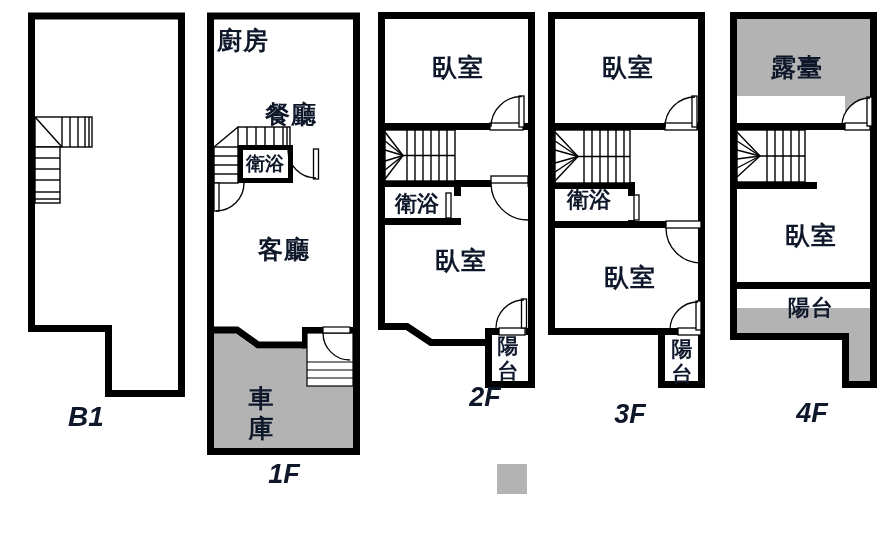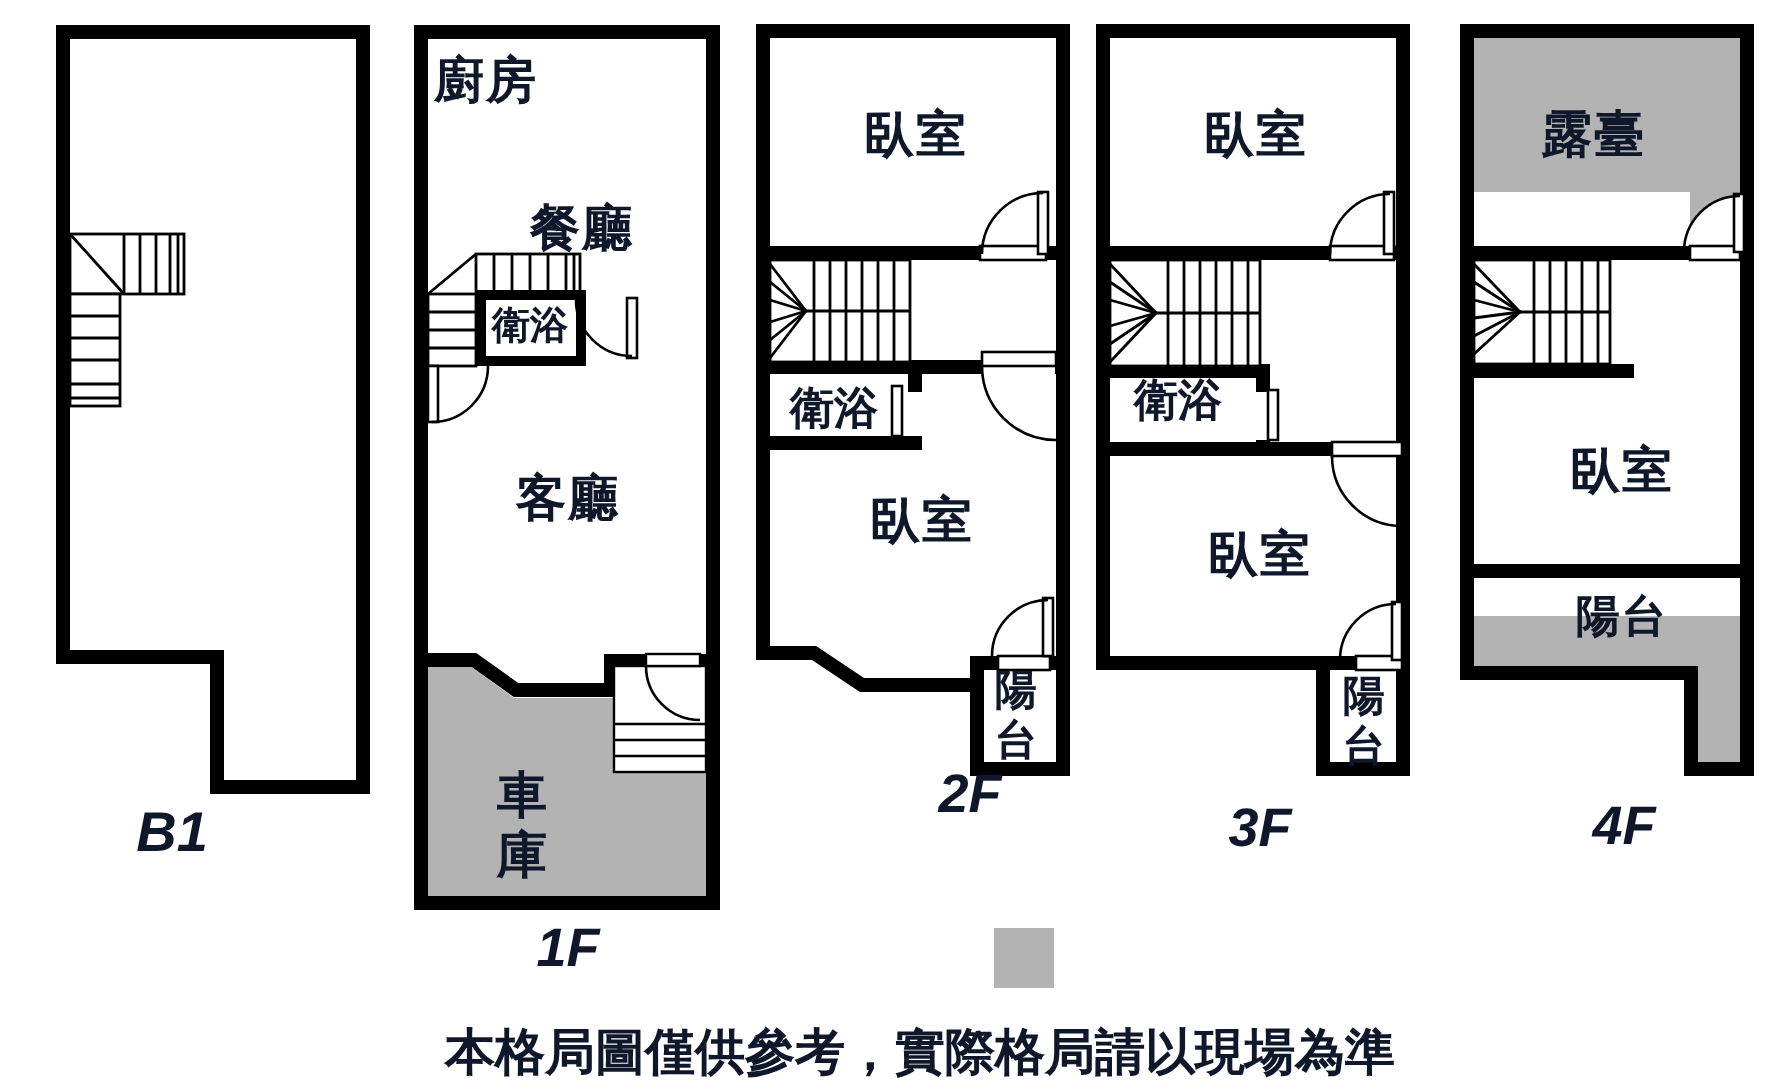--- a/index.html
+++ b/index.html
@@ -244,14 +244,13 @@
   <div class="lbl s26" style="left:630px;top:278px;">臥室</div>
   <div class="lbl v s21" style="left:682px;top:361px;">陽台</div>
   <div class="lbl floor-tag" style="left:630px;top:415px;">3F</div>
 
   <div class="lbl s26" style="left:797px;top:68px;">露臺</div>
   <div class="lbl s26" style="left:811px;top:236px;">臥室</div>
   <div class="lbl s22" style="left:811px;top:308px;">陽台</div>
   <div class="lbl floor-tag" style="left:812px;top:414px;">4F</div>
 
   <div class="legend-swatch"></div>
-  <div class="lbl disclaimer" style="left:460px;top:527px;">本格局圖僅供參考，實際格局請以現場為準</div>
 </div>
 
 </body></html>

